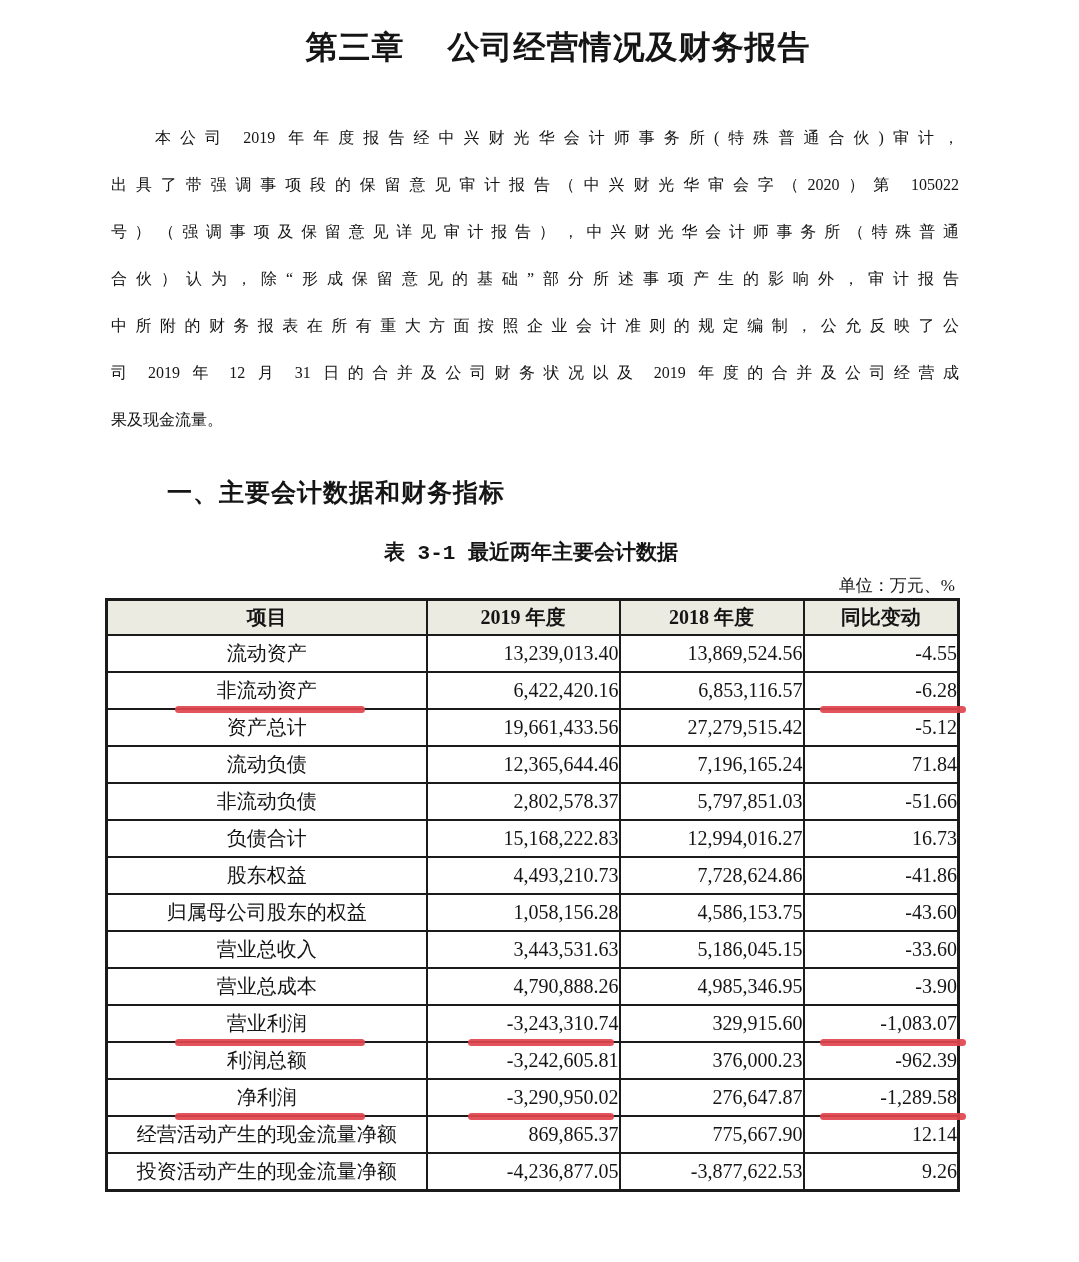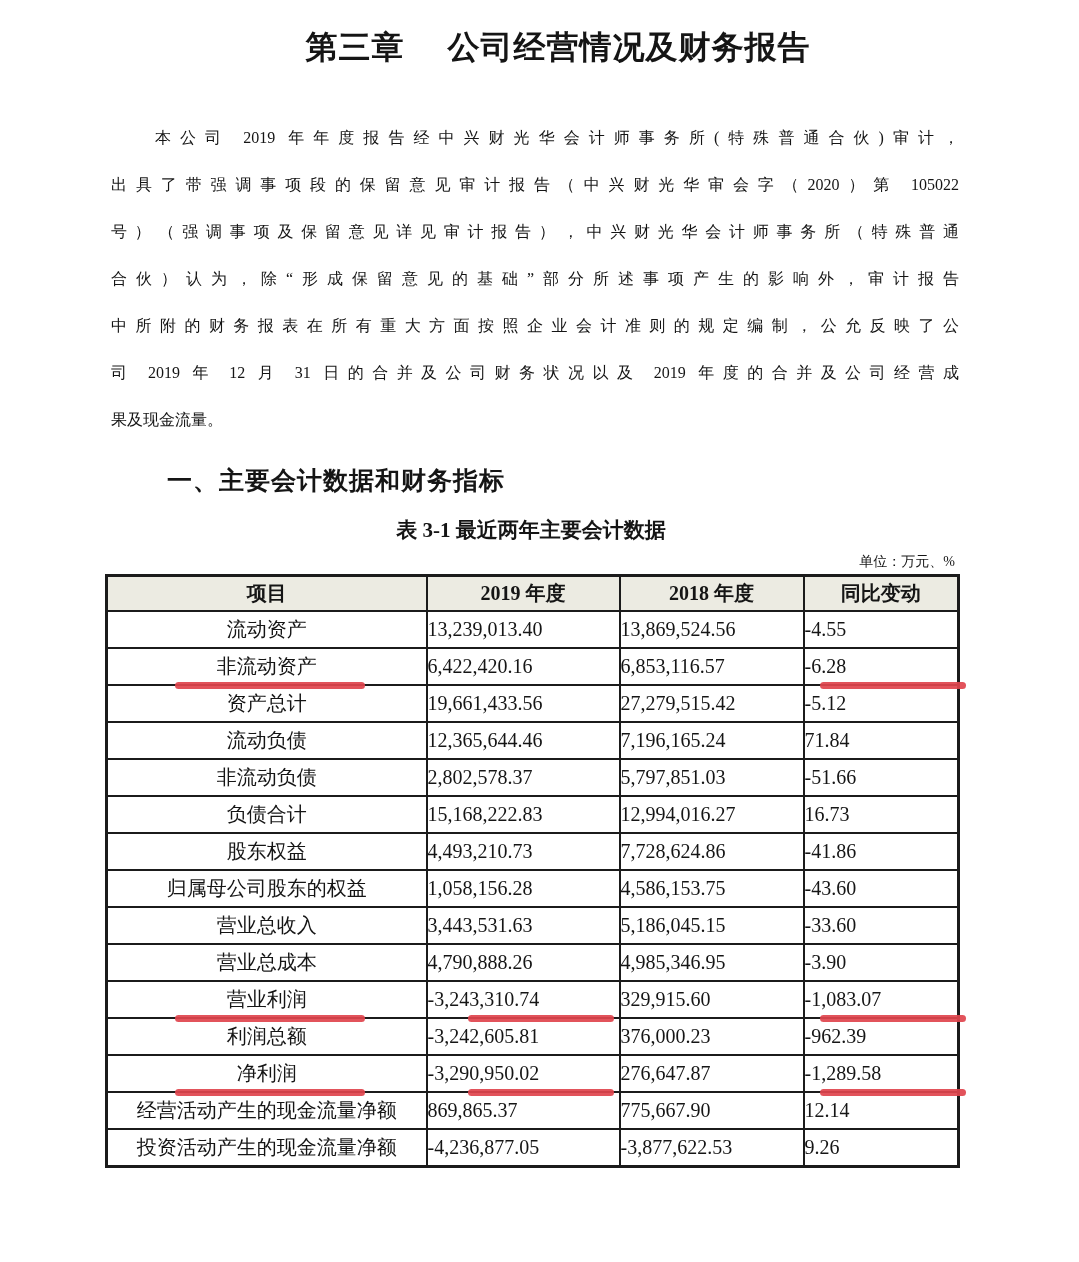--- a/index.html
+++ b/index.html
@@ -41,40 +41,40 @@
     height:47px;
     line-height:47px;
     text-align:justify;
     text-align-last:justify;
     overflow:hidden;
     white-space:nowrap;
   }
   .pline.first{ text-indent:44px; }
   .pline.last{ text-align-last:left; }
   .section-heading{
-    margin-top:22px;
+    margin-top:34px;
     padding-left:62px;
     font-family:"Liberation Sans","DejaVu Sans",sans-serif;
     font-weight:700;
     font-size:25px;
     line-height:30px;
     letter-spacing:1px;
   }
   .table-title{
-    margin-top:22px;
+    margin-top:34px;
     text-align:center;
-    font-family:Liberation Serif, serif;
+    font-family:Liberation Mono, monospace;
     font-weight:700;
     font-size:21px;
     line-height:26px;
   }
   .unit-note{
     margin-top:7px;
     text-align:right;
-    font-size:14px;
+    font-size:17px;
     line-height:24px;
     padding-right:2px;
   }
   table.fin{
     width:852px;
     border-collapse:collapse;
     table-layout:fixed;
     border:3px solid var(--border);
   }
   table.fin th, table.fin td{
@@ -85,21 +85,21 @@
     padding:0;
     overflow:visible;
   }
   table.fin th{
     background:var(--header-bg);
     font-weight:700;
     text-align:center;
     height:33px;
   }
   td.c-label{ text-align:center; }
-  td.c-num{ padding-right:11px; }
+  td.c-num{ text-align:right; padding-right:11px; }
   td.c-pct{ padding-right:19px; }
   
   .rl::after{
     content:"";
     position:absolute;
     bottom:-5px;
     height:7px;
     background:var(--red);
     border-radius:4px;
     z-index:3;

